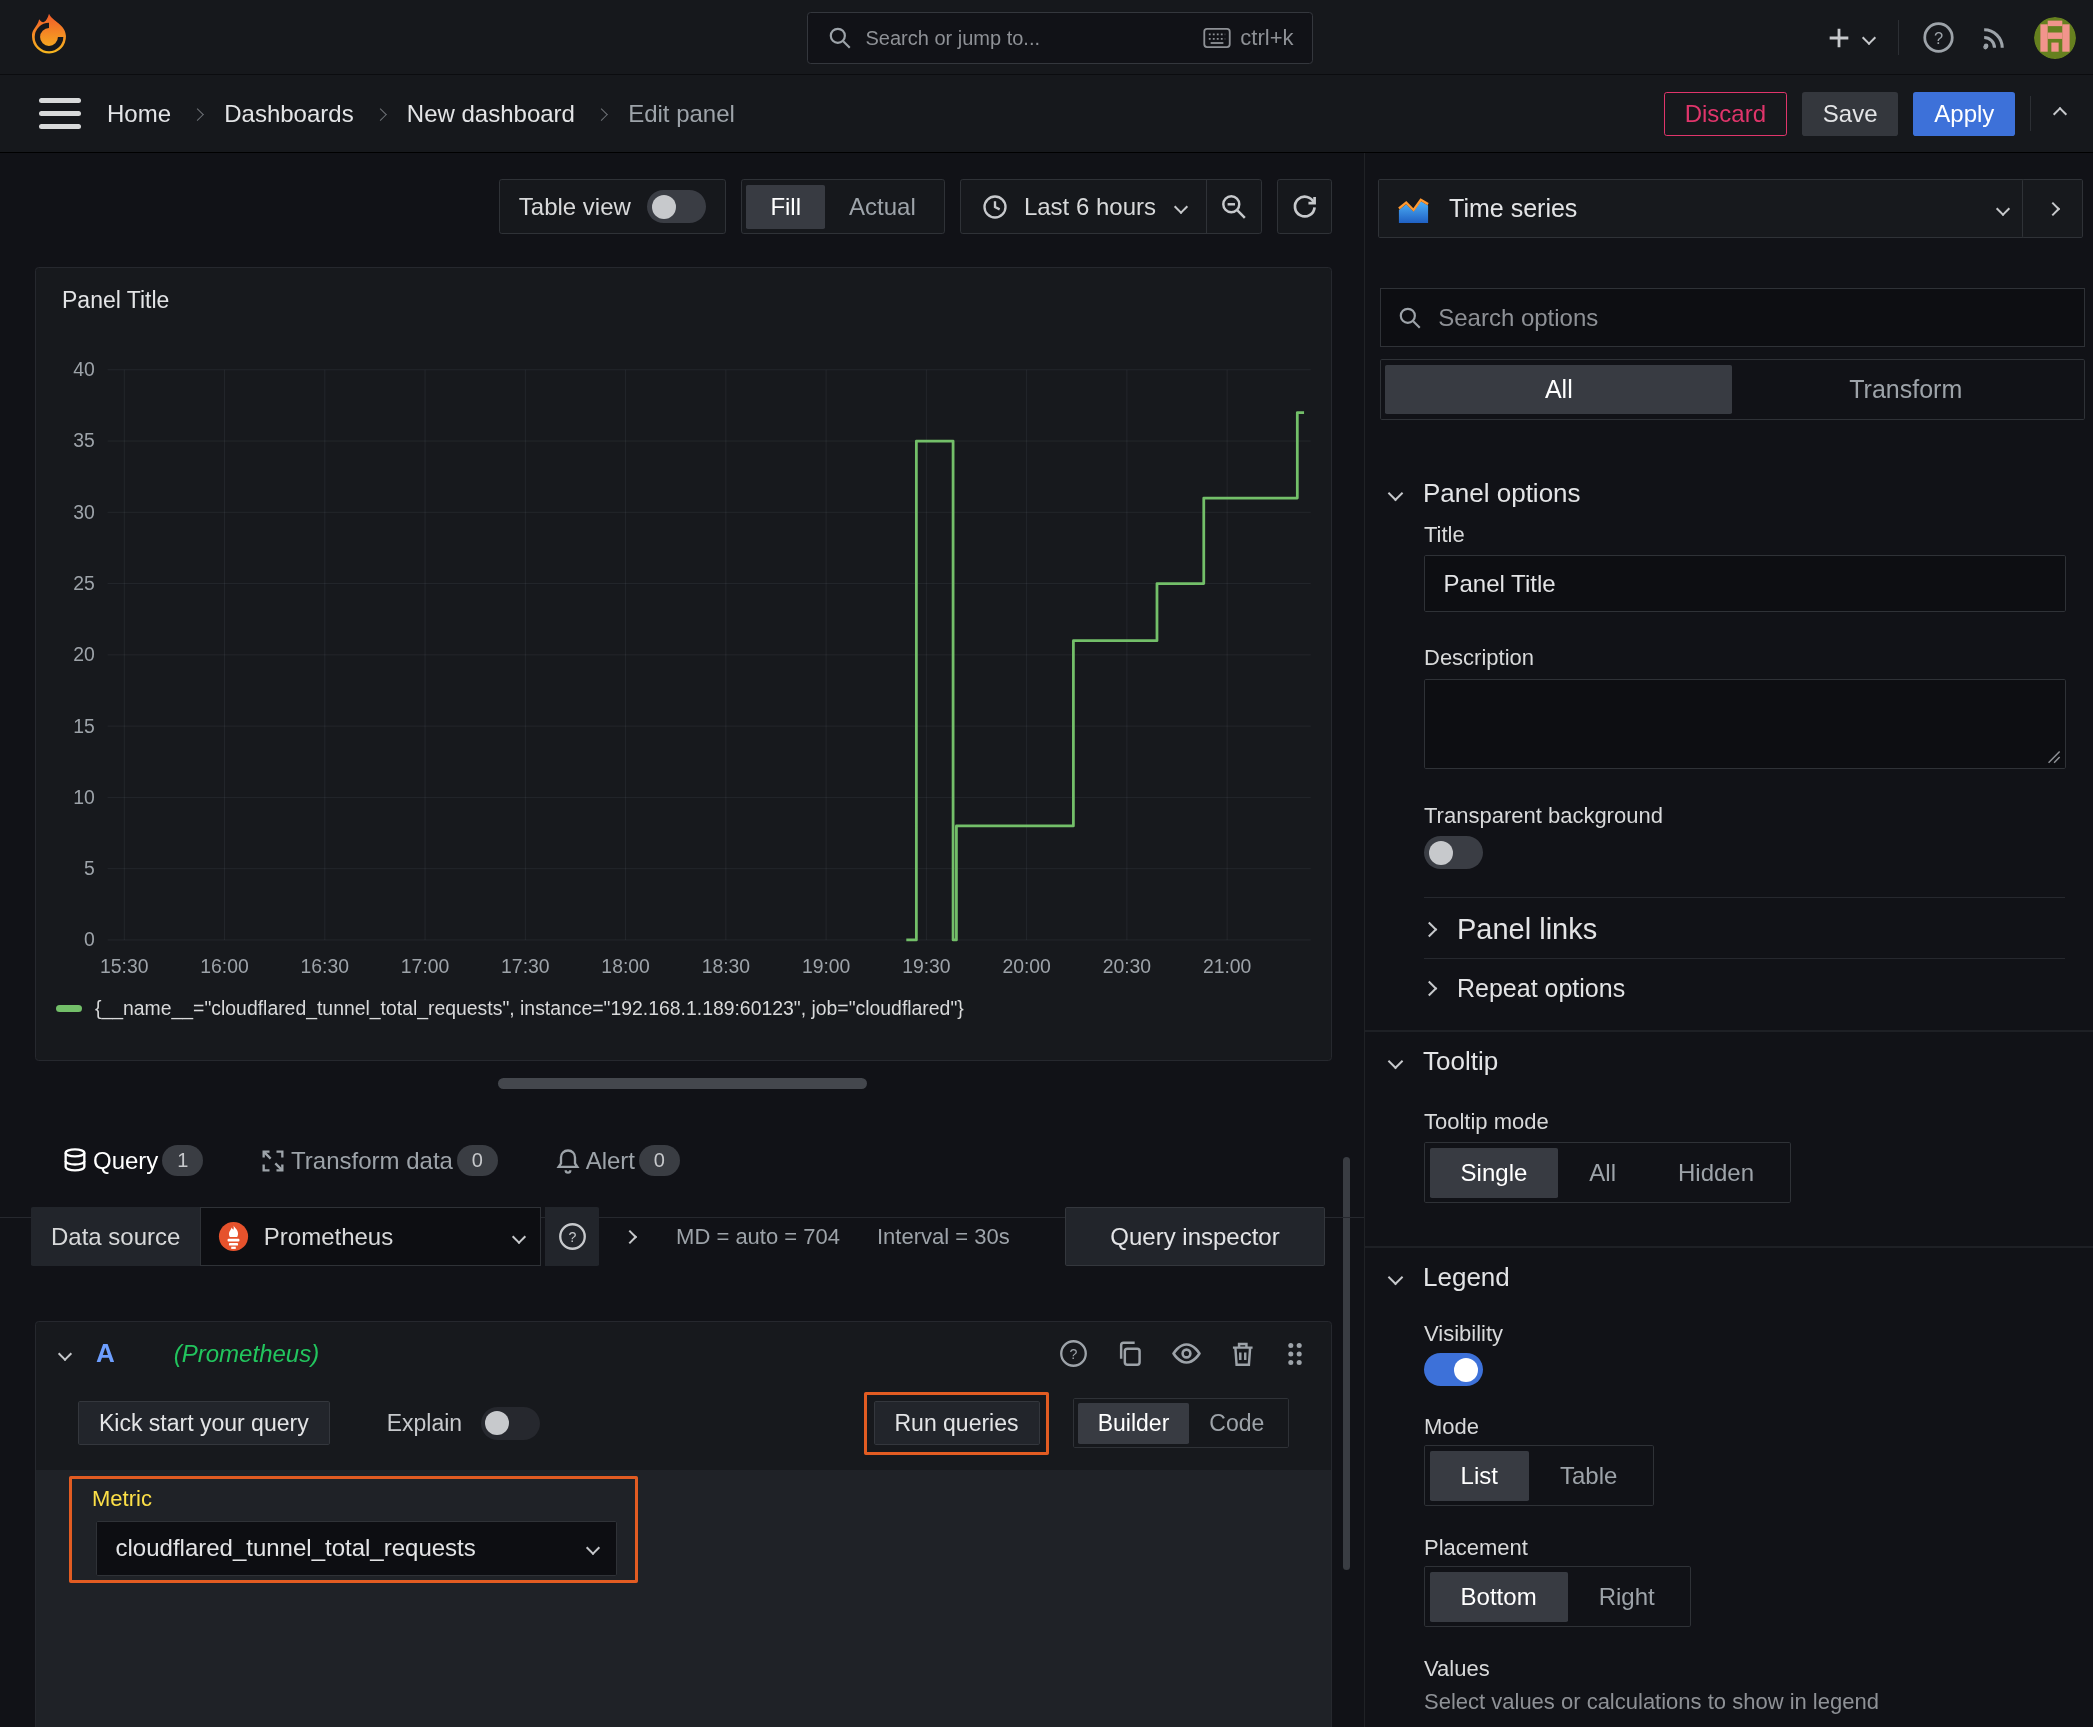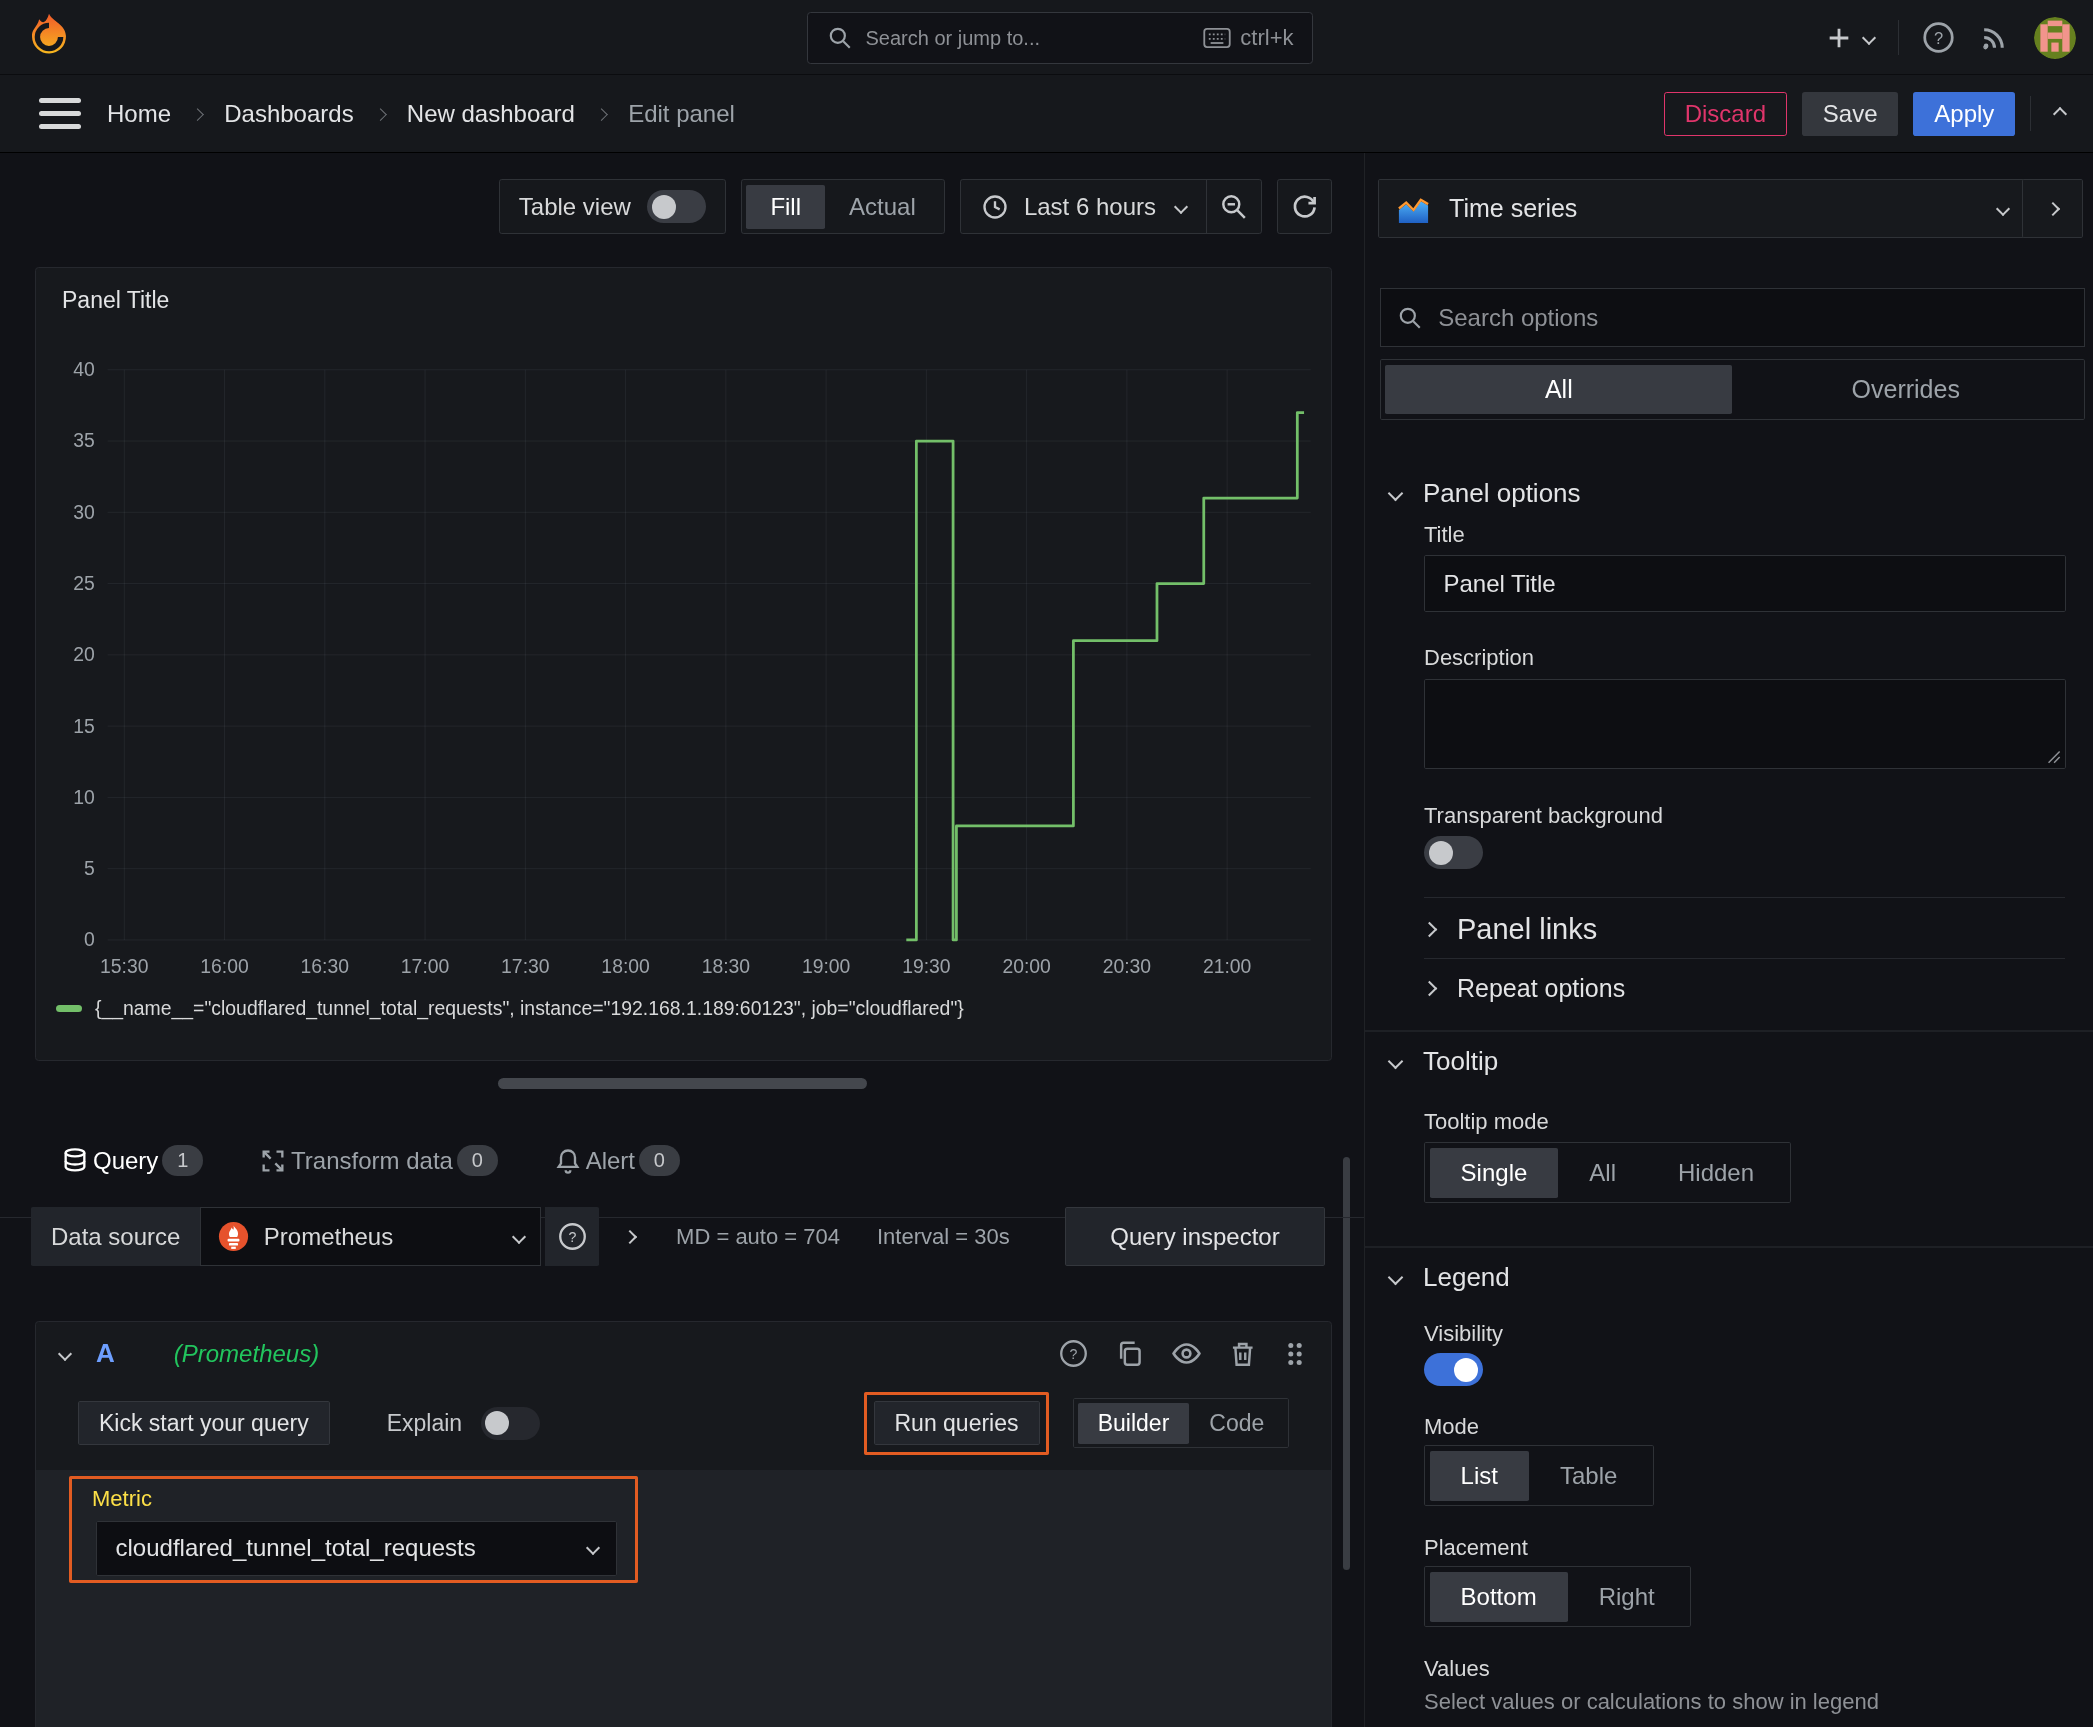--- a/index.html
+++ b/index.html
@@ -481,21 +481,21 @@
     <div id="opt-search">
       <svg width="26" height="26" viewBox="0 0 24 24">
         <circle cx="10" cy="10" r="6.5" fill="none" stroke="#9da3a9" stroke-width="2"></circle>
         <line x1="15" y1="15" x2="21" y2="21" stroke="#9da3a9" stroke-width="2"></line>
       </svg>
       <input placeholder="Search options" style="">
     </div>
 
     <div id="opt-tabs">
       <span class="seg-opt sel">All</span>
-      <span class="seg-opt">Overrides</span>
+      <span class="seg-opt">Transform</span>
     </div>
 
     <div class="sec-head" style="left:25px;top:325px;">
       <span class="chev down"></span>
       <span>Panel options</span>
     </div>
     <span class="side-label" style="left:59px;top:369px;">Title</span>
     <input class="side-input" style="left: 59px; top: 402px; width: 642px; height: 57px;" value="Panel Title">
     <span class="side-label" style="left:59px;top:492px;">Description</span>
     <div class="side-input" id="desc-area" style="left:59px;top:526px;width:642px;height:90px;">

